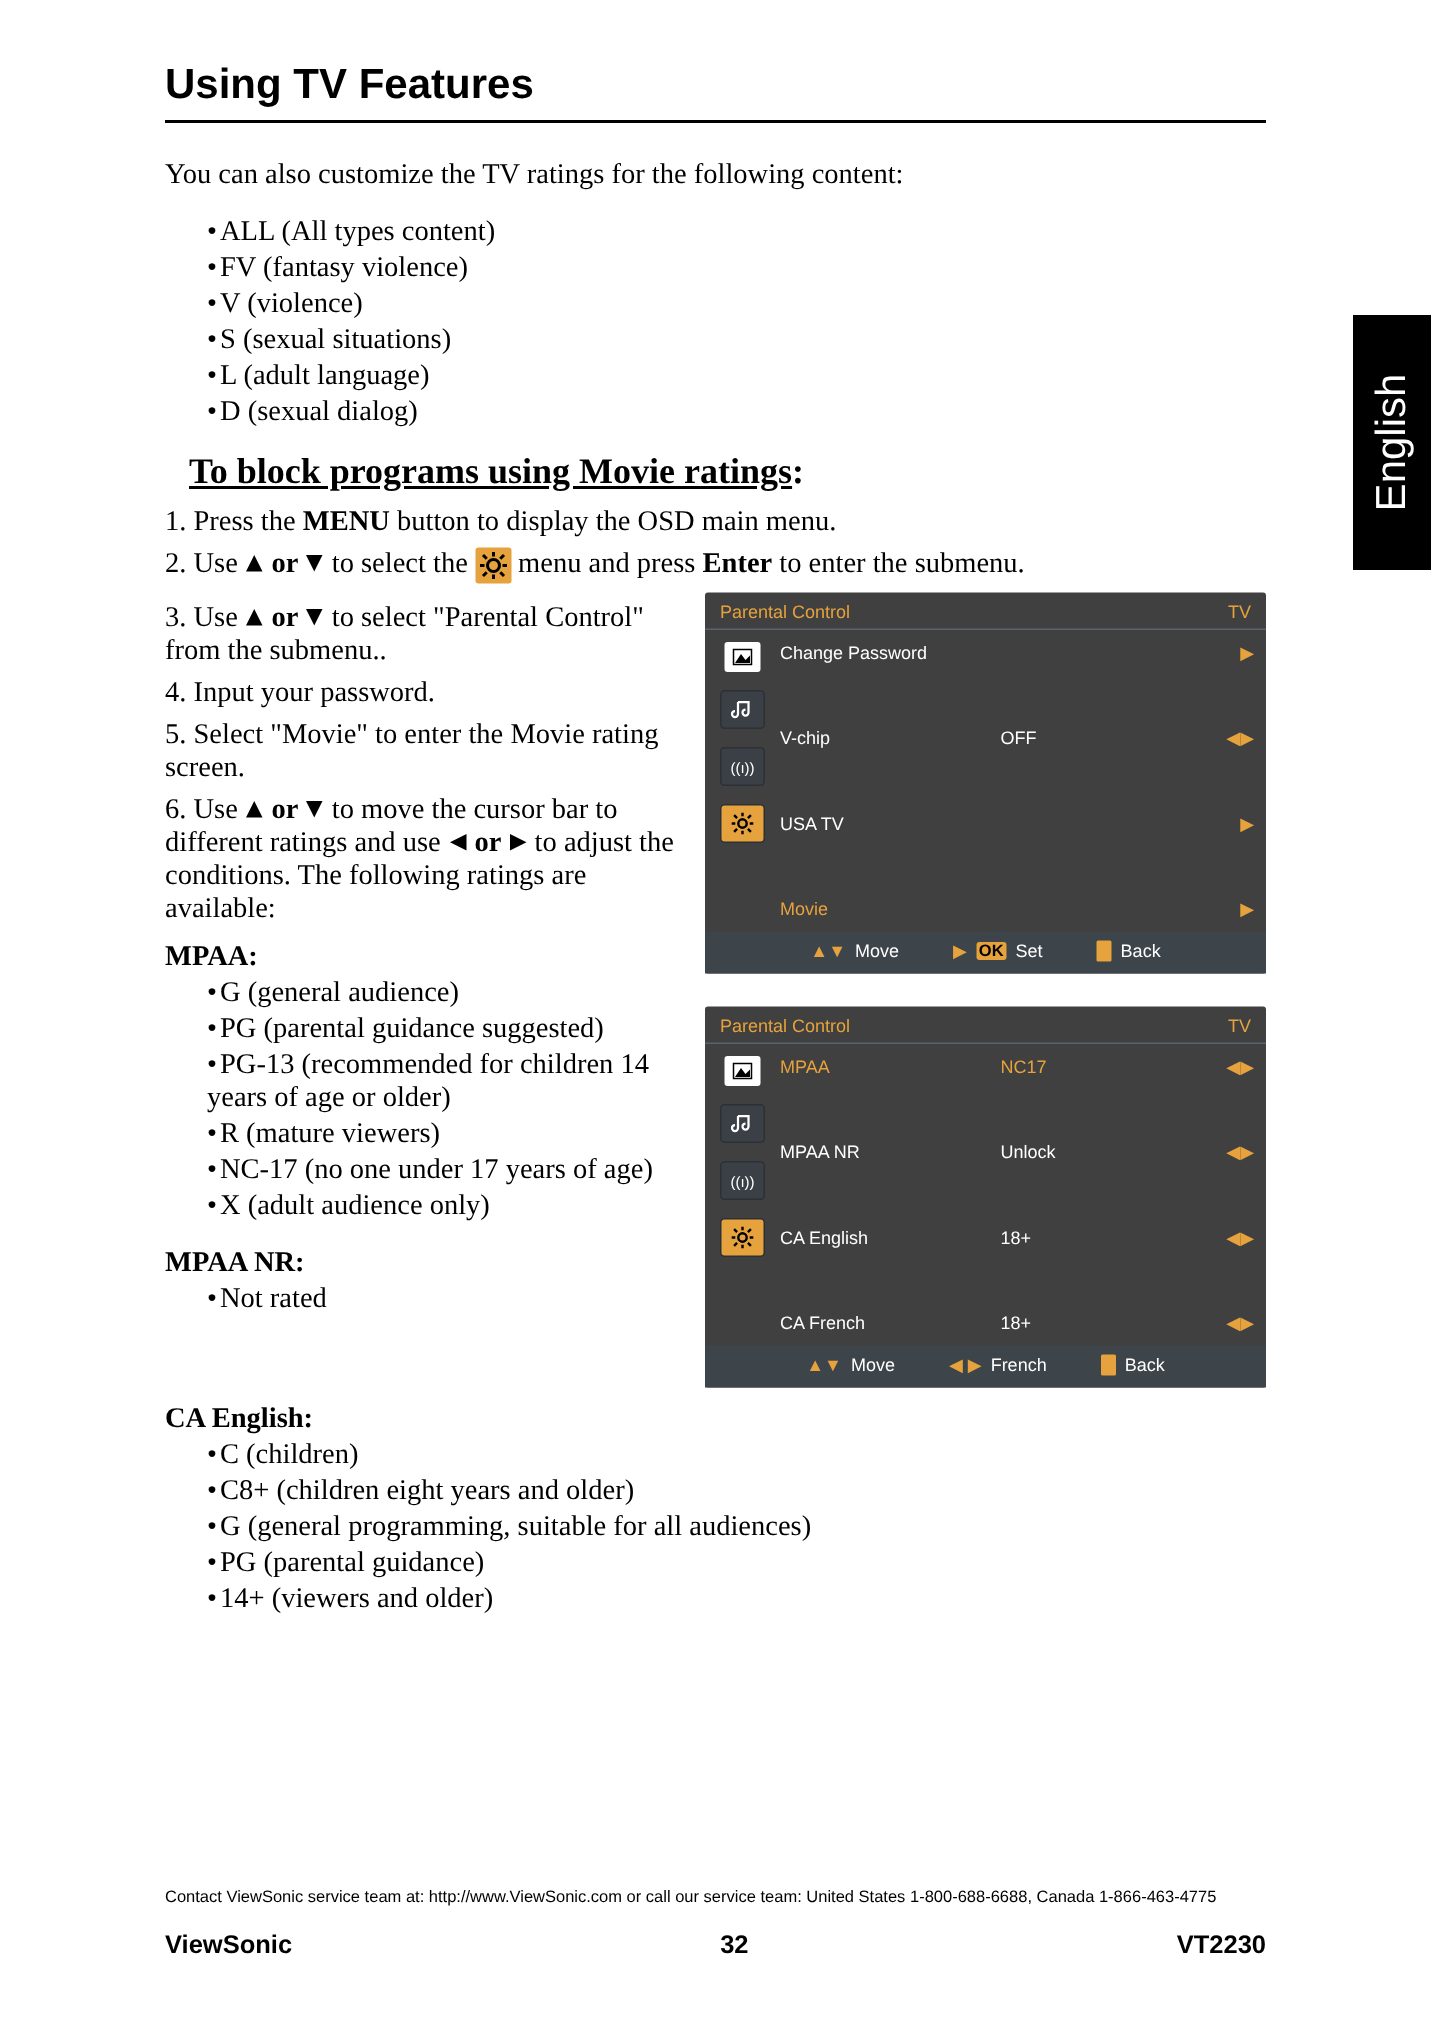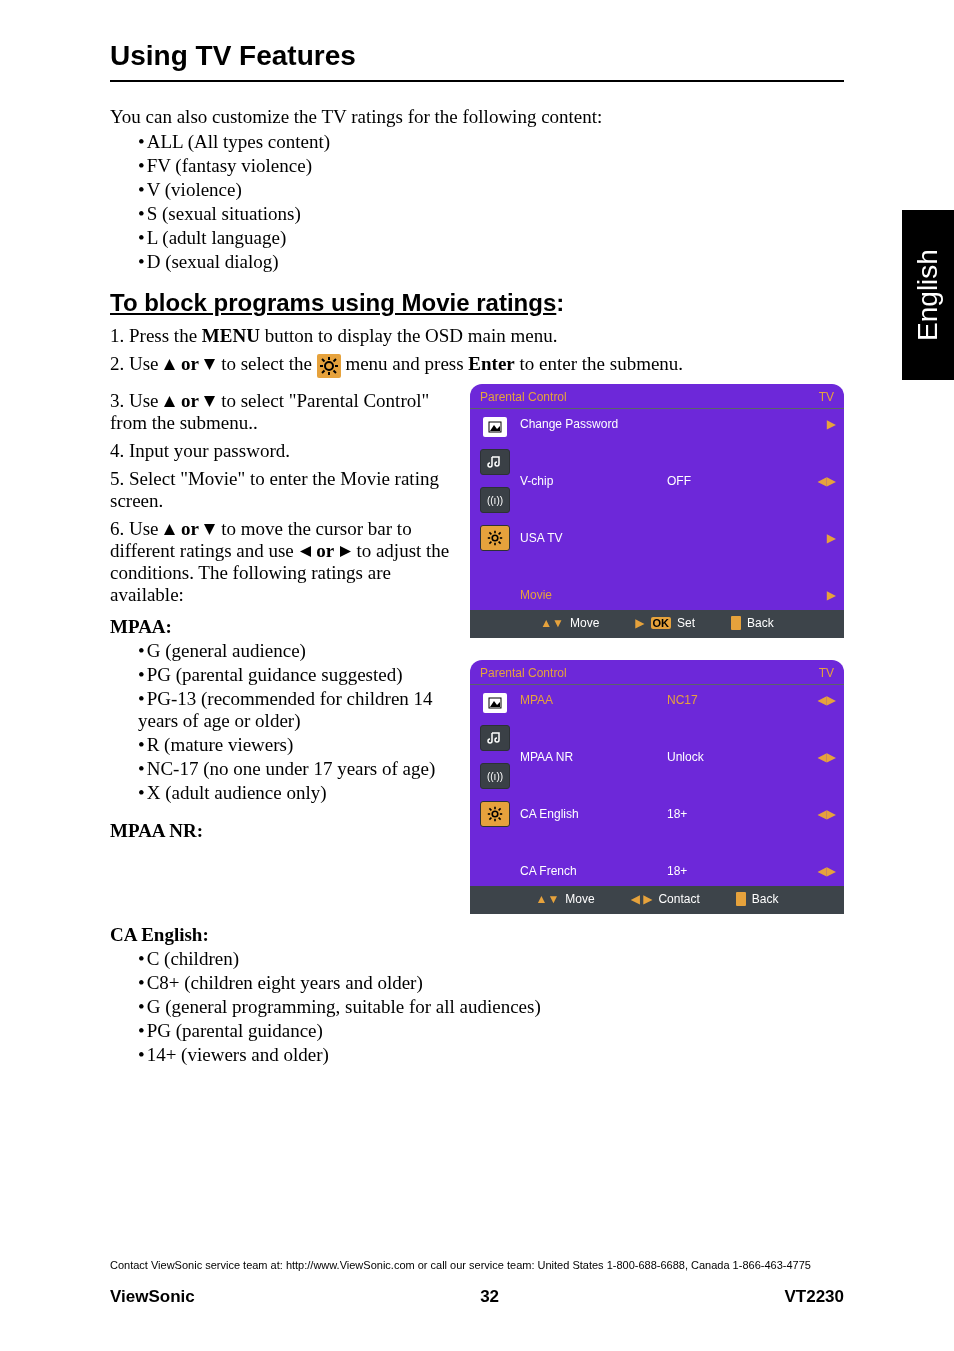--- a/index.html
+++ b/index.html
@@ -1,38 +1,38 @@
 <!DOCTYPE html>
 <html><head>
 <meta charset="utf-8">
 <style>
   * { box-sizing: border-box; margin: 0; padding: 0; }
   html, body { width: 954px; height: 1351px; background: #fff; font-family: "Times New Roman", Times, serif; color: #000; }
   .page { position: relative; width: 954px; height: 1351px; padding: 40px 110px 40px 110px; }
   .hr-top { border-bottom: 2px solid #000; margin-top: 8px; margin-bottom: 24px; }
   h1.title { font-family: Arial, Helvetica, sans-serif; font-size: 28px; font-weight: bold; }
-  .intro { font-size: 19px; margin-bottom: 3px; }
+  .intro { font-size: 19px; margin-bottom: 16px; }
   ul.bullets { list-style: none; margin-left: 28px; margin-bottom: 16px; }
   ul.bullets li { font-size: 19px; margin: 2px 0; }
   ul.bullets li::before { content: "•"; margin-right: 2px; }
-  h2.sub { font-family: Liberation Sans, sans-serif; font-size: 24px; font-weight: bold; margin: 10px 0 8px 0; }
+  h2.sub { font-family: Liberation Serif, serif; font-size: 24px; font-weight: bold; margin: 10px 0 8px 16px; }
   .ul-part { text-decoration: underline; }
   ol.steps { list-style: none; margin-left: 0; }
   ol.steps li { font-size: 19px; margin: 6px 0; padding-left: 0; }
   .bold { font-weight: bold; }
   .icon-gear-box { display: inline-block; width: 24px; height: 24px; background: #e6a23c; vertical-align: middle; position: relative; border-radius: 2px; }
   .icon-gear-box svg { position: absolute; top: 2px; left: 2px; }
   .content-cols { display: flex; align-items: flex-start; gap: 20px; }
   .col-left { flex: 0 0 340px; }
   .col-right { flex: 1; display: flex; flex-direction: column; gap: 22px; }
   .cat-head { font-size: 19px; font-weight: bold; margin-top: 10px; margin-bottom: 2px; }
   .ind { margin-left: 12px; }
 
   
-  .osd { background: #6d28d9; color: #fff; font-family: Arial, Helvetica, sans-serif; font-size: 12px; border-radius: 12px; }
+  .osd { background: #404040; color: #fff; font-family: Arial, Helvetica, sans-serif; font-size: 12px; border-radius: 2px; }
   .osd-header { display: flex; justify-content: space-between; padding: 6px 10px 4px 10px; color: #e6a23c; font-size: 12px; border-bottom: 1px solid #5b636a; }
   .osd-body { display: flex; padding: 8px 8px; gap: 8px; min-height: 170px; }
   .osd-tabs { display: flex; flex-direction: column; gap: 12px; width: 34px; align-items: center; }
   .tab-btn { width: 30px; height: 26px; background: #3a4046; border-radius: 3px; display: flex; align-items: center; justify-content: center; border: 1px solid #2c3136; }
   .tab-btn.sel { background: #e6a23c; color: #000; }
   .white-box { width: 24px; height: 20px; background: #fff; border-radius: 2px; display:flex; align-items:center; justify-content:center; color:#000; }
   .osd-list { flex: 1; display: grid; grid-template-columns: 1fr 1fr 22px; column-gap: 6px; row-gap: 4px; align-content: start; gap: 43px; }
   .osd-list .arrow-col { text-align: right; color: #e6a23c; }
   .hl { color: #e6a23c; }
   .osd-footer { display: flex; justify-content: center; gap: 36px; padding: 6px 0 8px 0; background: #3d444a; font-size: 12px; }
@@ -148,20 +148,23 @@
       <ul class="bullets">
         <li>G (general audience)</li>
         <li>PG (parental guidance suggested)</li>
         <li class="ind">PG-13 (recommended for children 14 years of age or older)</li>
         <li>R (mature viewers)</li>
         <li>NC-17 (no one under 17 years of age)</li>
         <li>X (adult audience only)</li>
       </ul>
 
       <p class="cat-head">MPAA NR:</p>
+      <ul class="bullets">
+        <li>Not rated</li>
+      </ul>
     </div>
 
     <div class="col-right">
 
       <div class="osd">
         <div class="osd-header">
           <span>Parental Control</span>
           <span>TV</span>
         </div>
         <div class="osd-body">
@@ -286,21 +289,21 @@
               <span class="arrow-col">◀▶</span>
           </div>
         </div>
         <div class="osd-footer">
           <div class="grp">
               <span style="color:#e6a23c">▲▼</span>
               <span>Move</span>
             </div>
           <div class="grp">
               <span style="color:#e6a23c">◀ ▶</span>
-              <span>Contact</span>
+              <span>French</span>
             </div>
           <div class="grp">
               <span class="back-icon"></span>
               <span>Back</span>
             </div>
         </div>
       </div>
     </div>
   </div>
 

